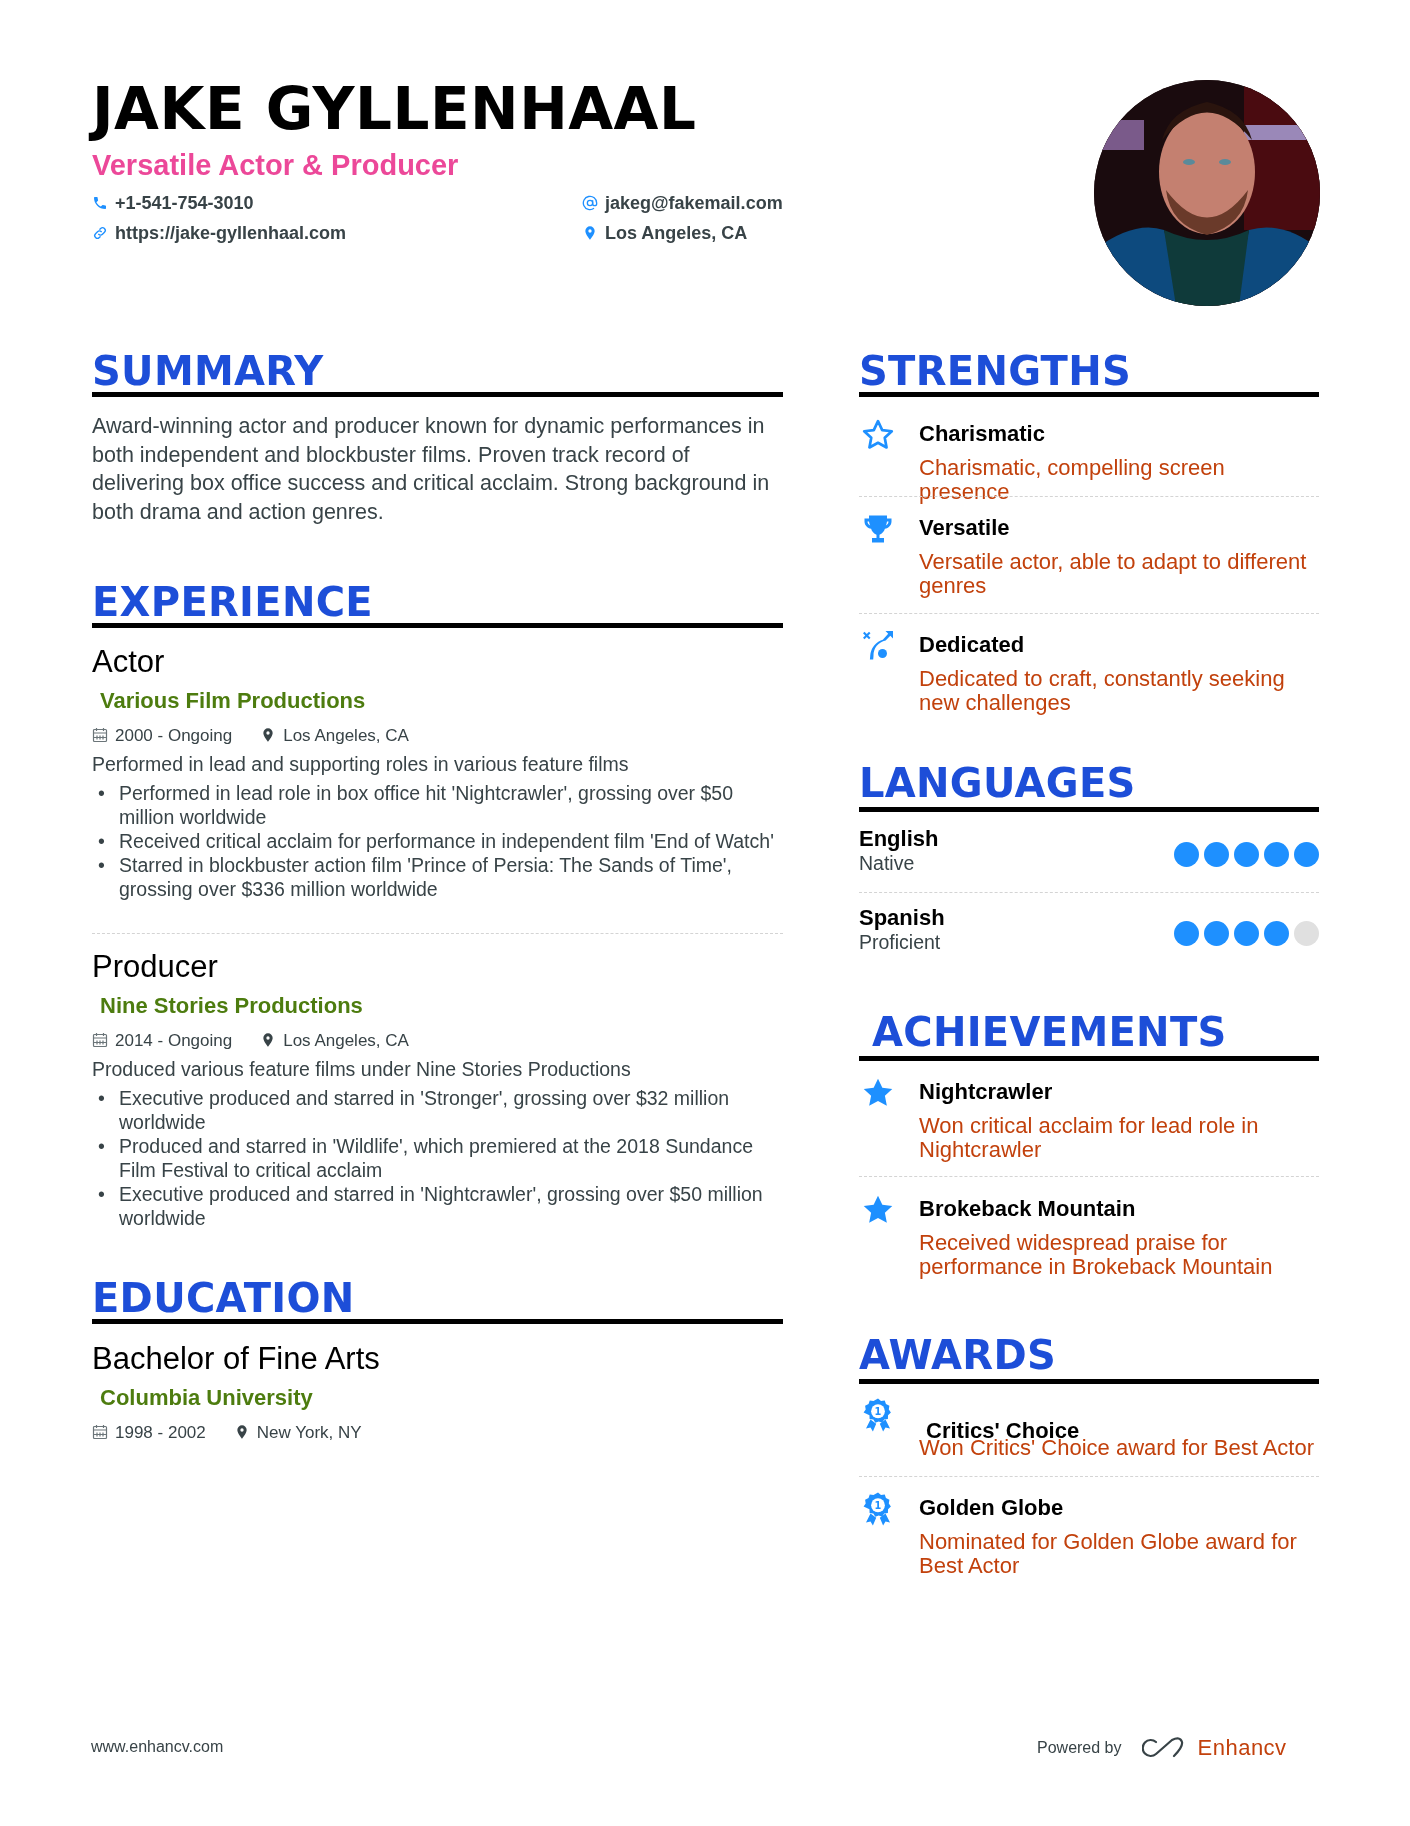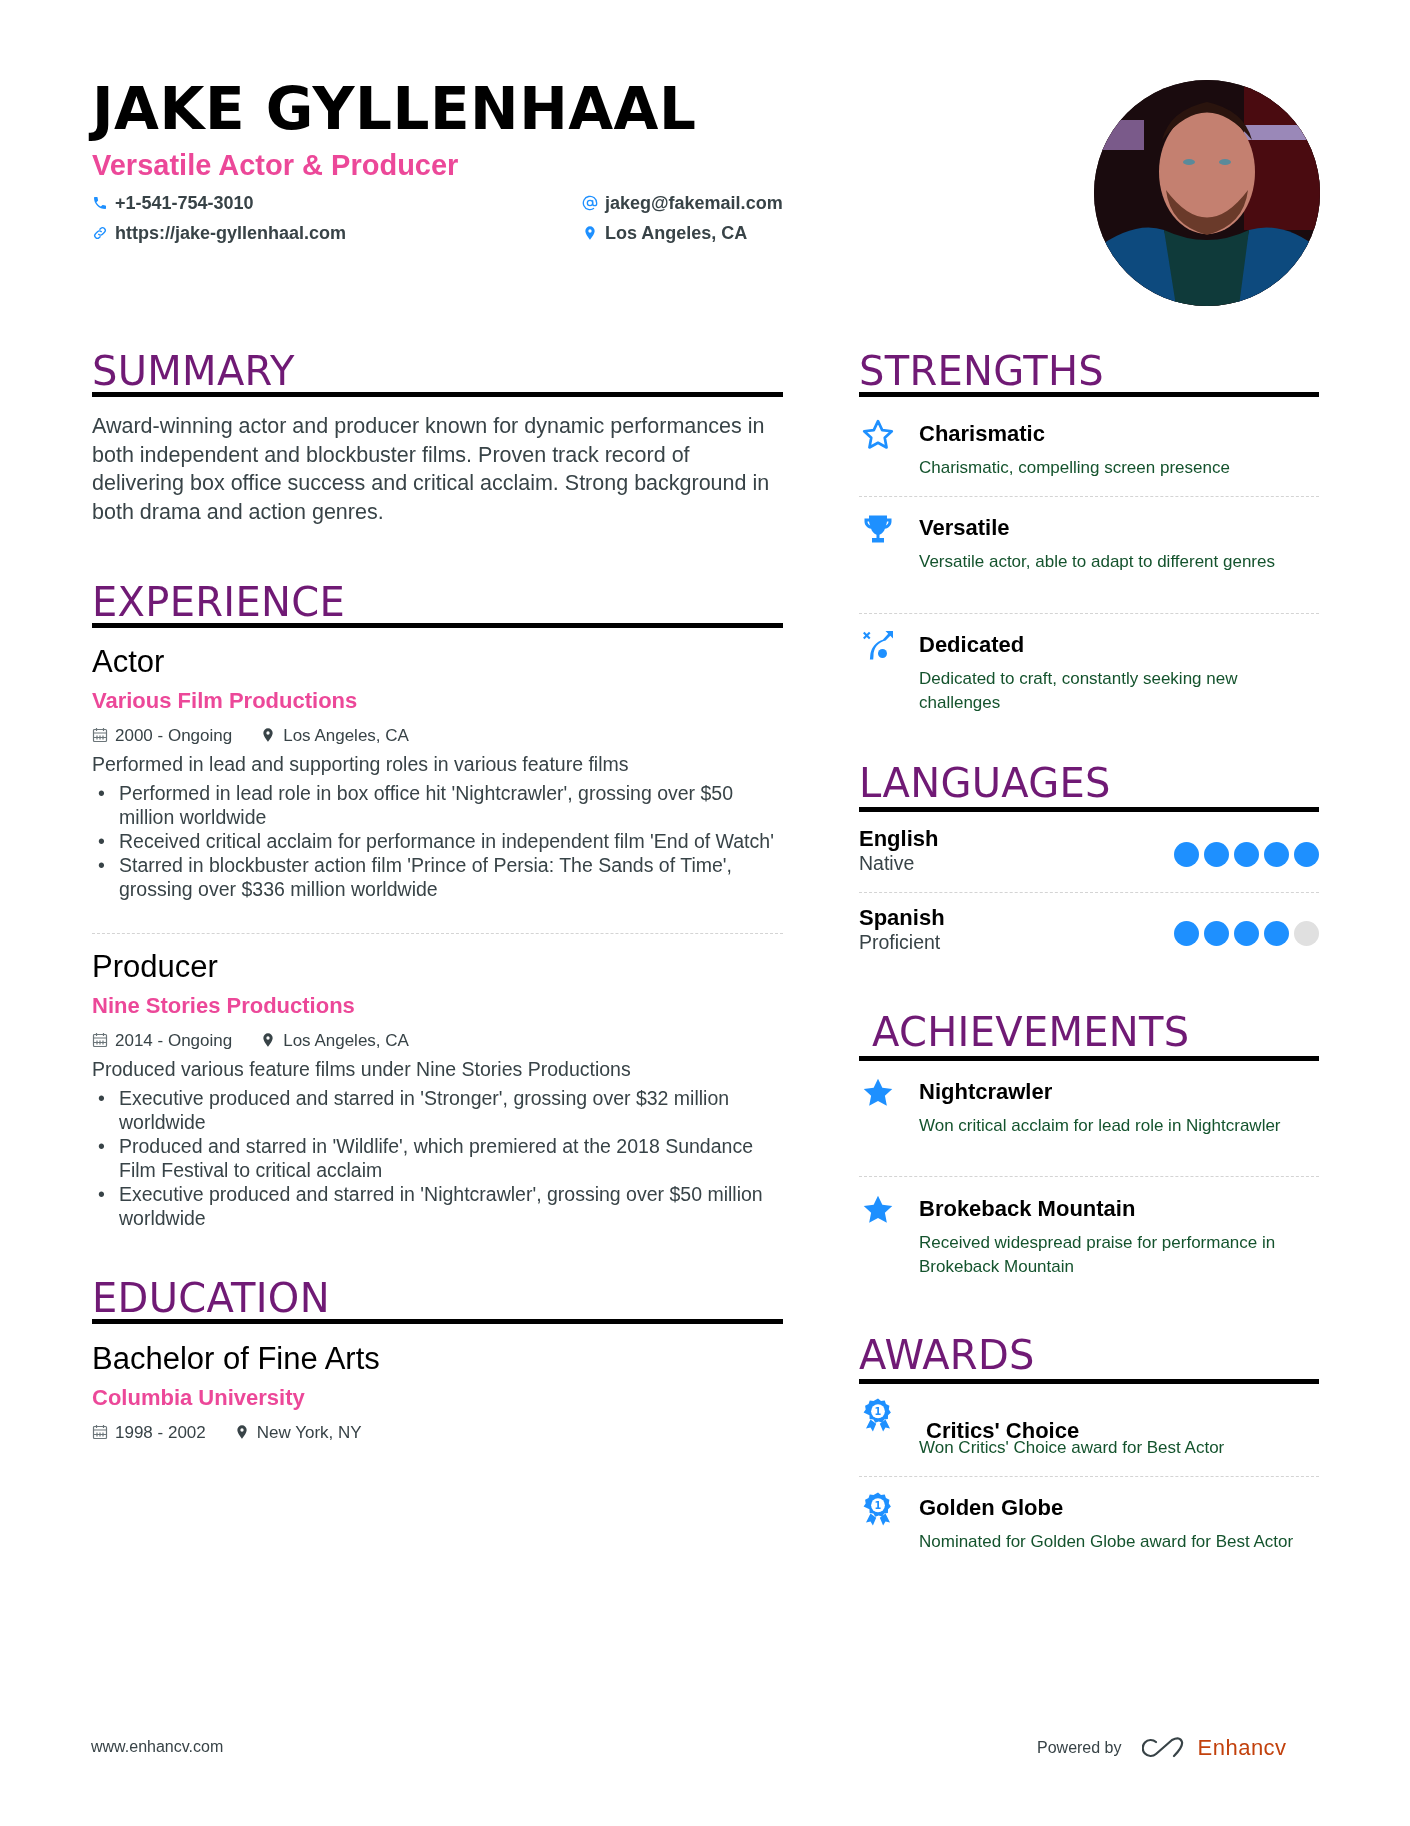--- a/index.html
+++ b/index.html
@@ -9,44 +9,44 @@
   .abs { position: absolute; }
 
   
   .name { left: 92px; top: 78px; font-size: 58px; font-weight: 700; color: #000; letter-spacing: 0.5px; line-height: 1.1; font-family: "DejaVu Sans", sans-serif; }
   .subtitle { left: 92px; top: 148px; font-size: 29px; font-weight: 700; color: #ec4899; line-height: 1.2; }
   .contact { font-size: 18px; font-weight: 700; color: #384347; display: flex; align-items: center; gap: 7px; line-height: 1; }
   .contact svg { width: 16px; height: 16px; flex: none; }
   .photo { left: 1094px; top: 80px; width: 226px; height: 226px; border-radius: 50%; overflow: hidden; background: #2a1a1a; }
 
   
-  .section-title { font-size: 40px; font-weight: 400; color: #701a75; line-height: 1; font-family: "DejaVu Sans", sans-serif; letter-spacing: 0.3px; }
+  .section-title { font-size: 40px; font-weight: 700; color: #1d4ed8; line-height: 1; font-family: "DejaVu Sans", sans-serif; letter-spacing: 0.3px; }
   .rule { height: 5px; background: #000; }
   .body-text { font-size: 21.5px; color: #384347; line-height: 28.5px; }
 
   .left { left: 92px; width: 691px; }
   .right { left: 859px; width: 460px; }
 
   .role { font-size: 31px; color: #000; line-height: 1.2; }
-  .company { font-size: 22px; font-weight: 700; color: #ec4899; line-height: 1.2; }
+  .company { font-size: 22px; font-weight: 700; color: #4d7c0f; line-height: 1.2; margin-left: 8px; }
   .meta { font-size: 17px; color: #384347; display: flex; align-items: center; gap: 8px; line-height: 1; }
   .meta .item { display: flex; align-items: center; gap: 7px; margin-right: 20px; }
   .meta svg { width: 16px; height: 16px; }
   .desc { font-size: 19.5px; color: #384347; line-height: 24px; }
   ul.bullets { list-style: none; }
   ul.bullets li { position: relative; padding-left: 27px; font-size: 19.5px; line-height: 24px; color: #384347; }
   ul.bullets li::before { content: "•"; position: absolute; left: 6px; top: 0; color: #384347; }
   .dash { border-top: 1.5px dashed #d4d4d4; height: 0; }
 
   
   .r-item { position: absolute; left: 0; width: 460px; }
   .r-icon { position: absolute; left: 0; top: 0; width: 38px; height: 38px; display: flex; align-items: center; justify-content: center; }
   .r-icon svg { width: 36px; height: 36px; }
   .r-title { position: absolute; left: 60px; font-size: 22px; font-weight: 700; color: #000; line-height: 1.2; }
-  .r-desc { position: absolute; left: 60px; width: 400px; font-size: 17px; color: #14532d; line-height: 24px; }
+  .r-desc { position: absolute; left: 60px; width: 400px; font-size: 22px; color: #c2410c; line-height: 24px; }
 
   .lang-name { font-size: 22px; font-weight: 700; color: #000; line-height: 1.2; }
   .lang-level { font-size: 19.5px; color: #384347; line-height: 1.2; }
   .dots { position: absolute; right: 0; display: flex; gap: 5px; }
   .dot { width: 25px; height: 25px; border-radius: 50%; background: #1e90ff; }
   .dot.off { background: #e0e0e0; }
 
   .footer-left { left: 91px; top: 1738px; font-size: 16px; color: #384347; }
   .footer-right { left: 1037px; top: 1735px; display: flex; align-items: center; gap: 20px; font-size: 16px; color: #384347; }
   .brand { display: flex; align-items: center; gap: 10px; font-size: 22px; color: #c2410c; letter-spacing: 0.5px; }

